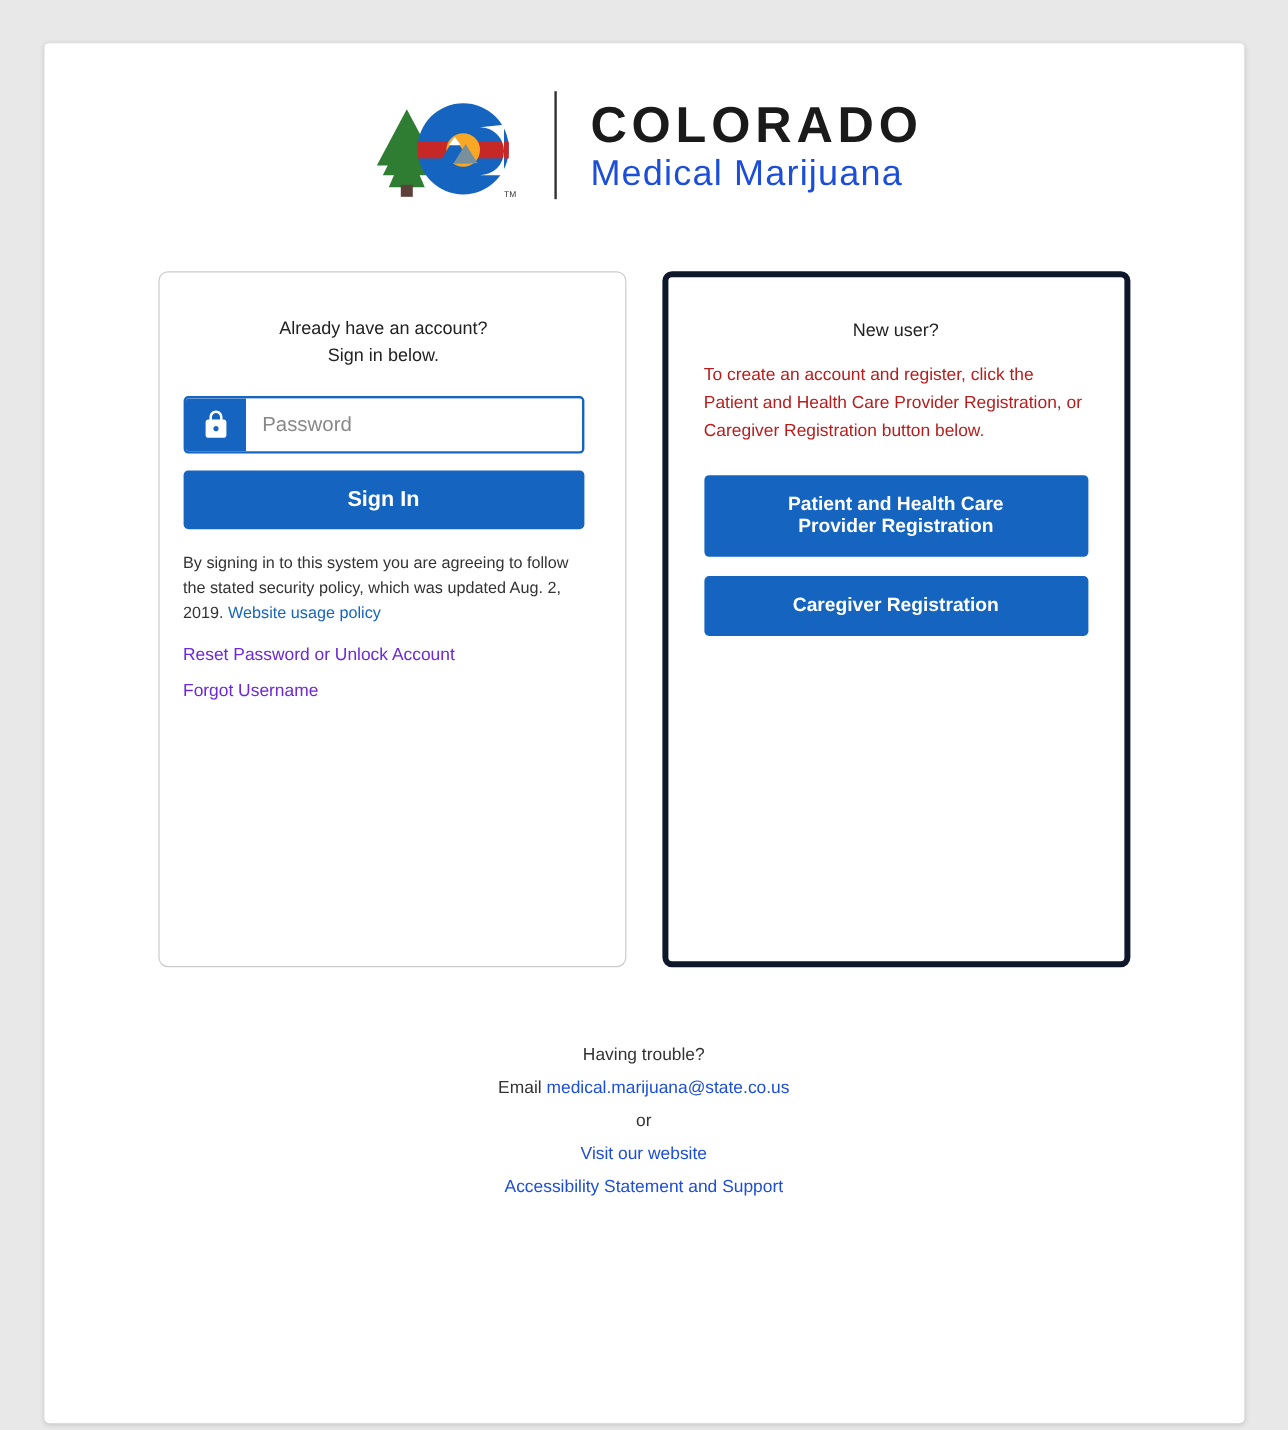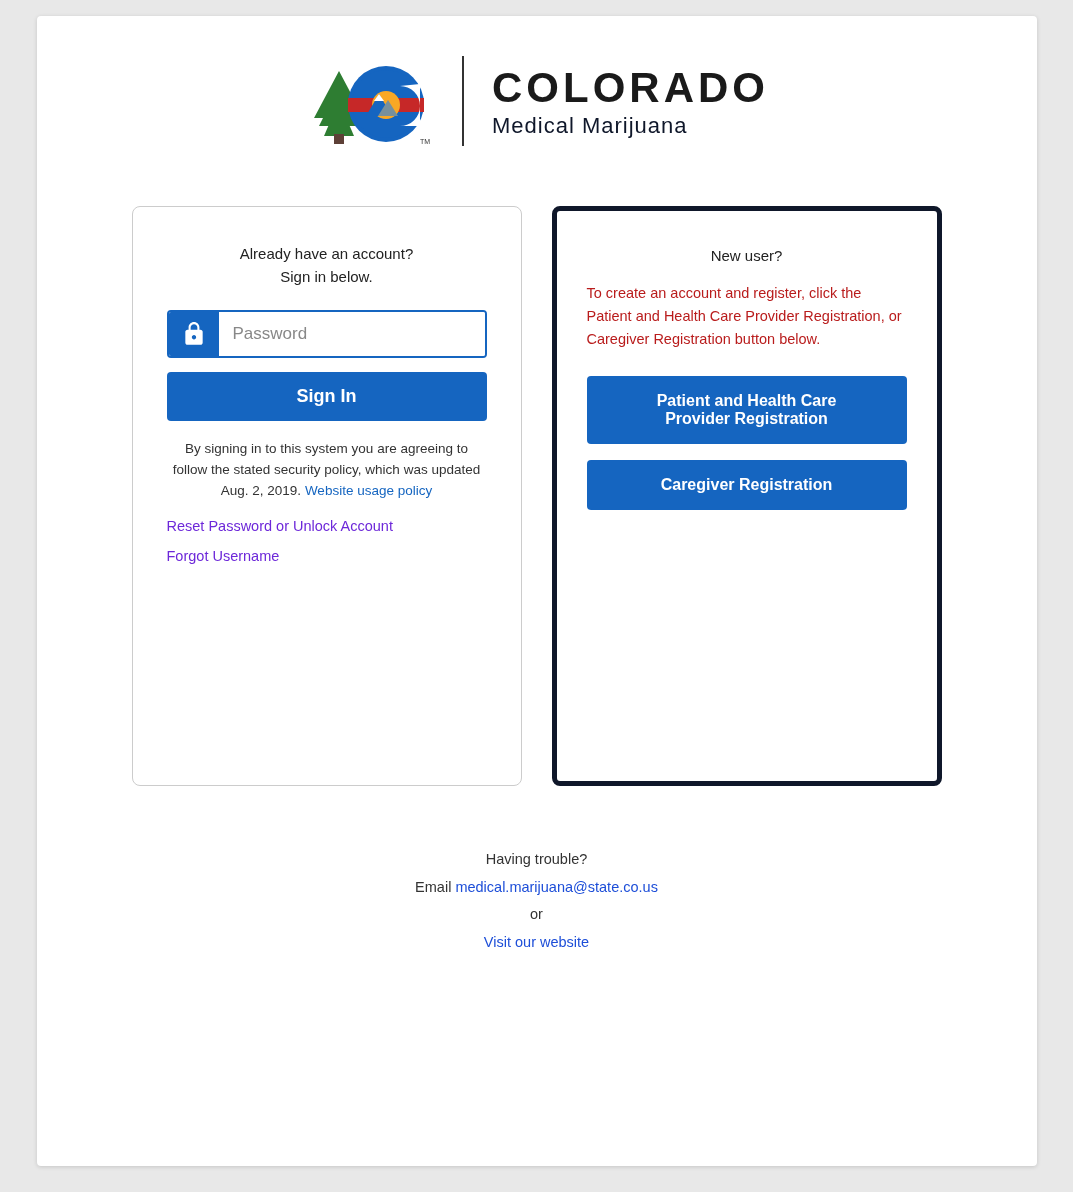--- a/index.html
+++ b/index.html
@@ -8,21 +8,21 @@
       font-family: Arial, sans-serif;
       min-height: 1192px;
       display: flex;
       justify-content: center;
       align-items: flex-start;
     }
     .page-wrapper {
       background: #ffffff;
       width: 1000px;
       min-height: 1150px;
-      margin: 16px auto;
+      margin: 36px auto;
       border-radius: 4px;
       box-shadow: 0 1px 4px rgba(0,0,0,0.15);
       padding: 0 0 40px 0;
     }
     
     .header {
       display: flex;
       justify-content: center;
       align-items: center;
       padding: 30px 0 20px 0;
@@ -48,38 +48,38 @@
       line-height: 1.15;
     }
     .logo-text-colorado {
       font-size: 42px;
       font-weight: 900;
       letter-spacing: 4px;
       color: #1a1a1a;
       font-family: Arial Black, Arial, sans-serif;
     }
     .logo-text-subtitle {
-      font-size: 22px;
+      font-size: 30px;
       font-weight: 400;
-      color: #0f172a;
+      color: #1d4ed8;
       letter-spacing: 1px;
     }
     
     .main-content {
       display: flex;
       gap: 30px;
       padding: 30px 55px;
       justify-content: center;
     }
     
     .left-card {
       background: #fff;
       border: 1px solid #ccc;
       border-radius: 8px;
-      padding: 36px 34px 50px 34px;
+      padding: 36px 34px 50px 20px;
       width: 390px;
       min-height: 580px;
     }
     .already-text {
       text-align: center;
       font-size: 15px;
       color: #222;
       line-height: 1.5;
       margin-bottom: 22px;
     }
@@ -128,21 +128,20 @@
       padding: 14px;
       cursor: pointer;
       margin-top: 6px;
       margin-bottom: 18px;
     }
     .policy-text {
       font-size: 13.5px;
       color: #333;
       line-height: 1.55;
       margin-bottom: 16px;
-      text-align: center;
     }
     .policy-link {
       color: #1565c0;
       text-decoration: none;
     }
     .reset-link, .forgot-link {
       display: block;
       color: #6d28d9;
       text-decoration: none;
       font-size: 14.5px;
@@ -281,14 +280,17 @@
 
   <div class="footer">
     <div>Having trouble?</div>
     <div>
       <span>Email </span><a class="footer-link" href="mailto:medical.marijuana@state.co.us">medical.marijuana@state.co.us</a>
     </div>
     <div>or</div>
     <div>
       <a class="footer-link" href="#">Visit our website</a>
     </div>
+    <div>
+      <a class="footer-link" href="#">Accessibility Statement and Support</a>
+    </div>
   </div>
 </div>
 
 </body></html>

